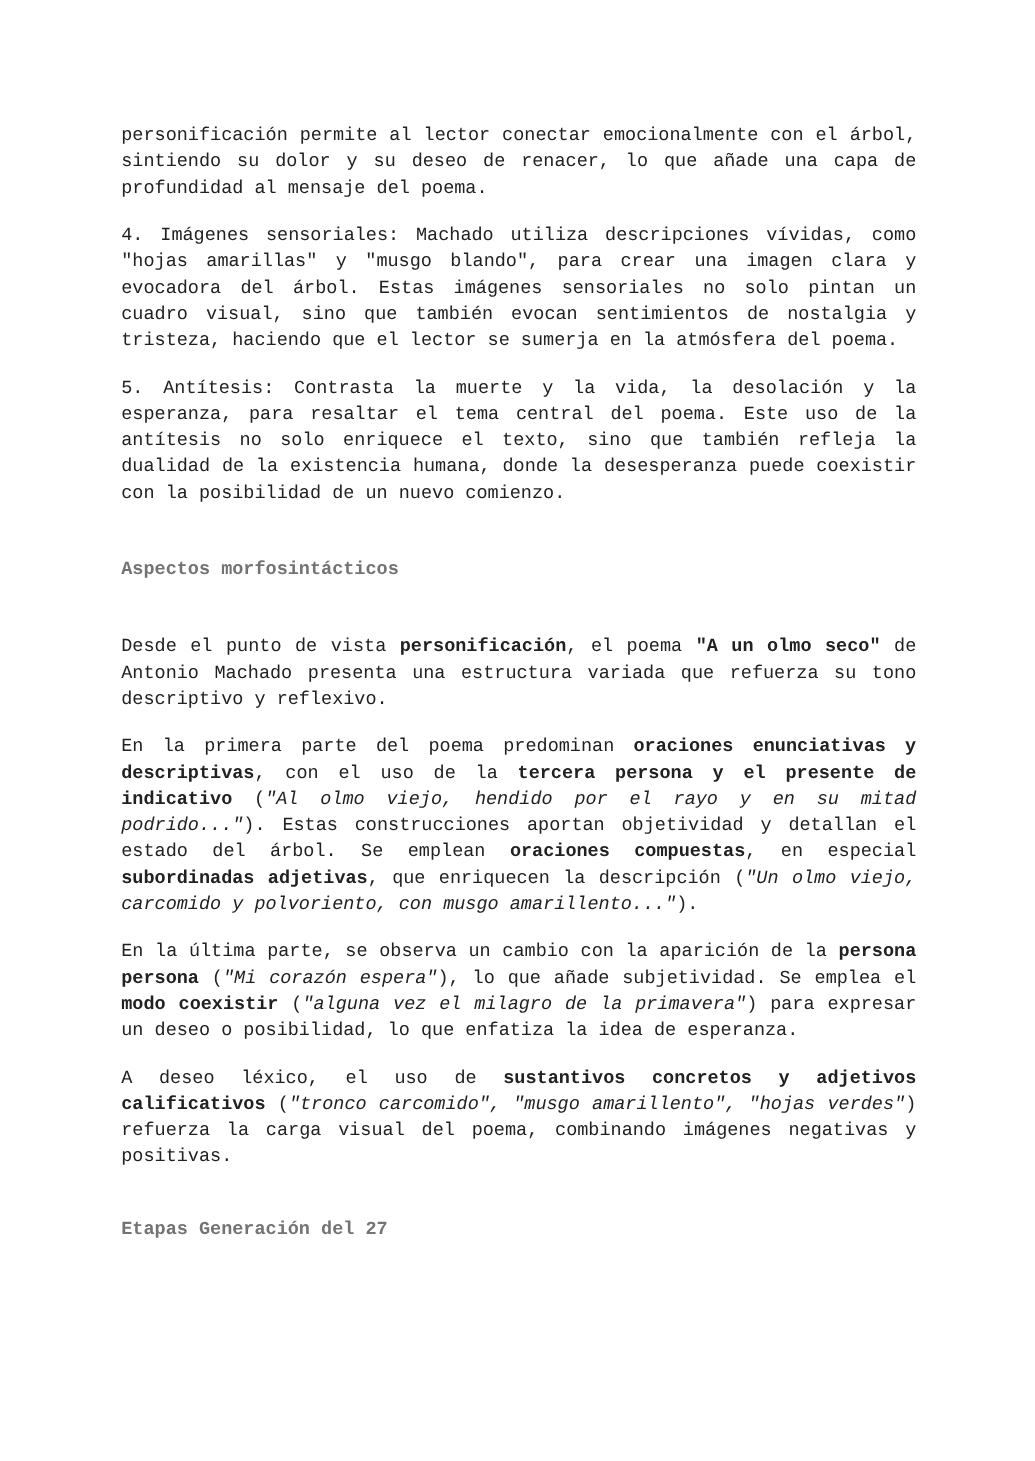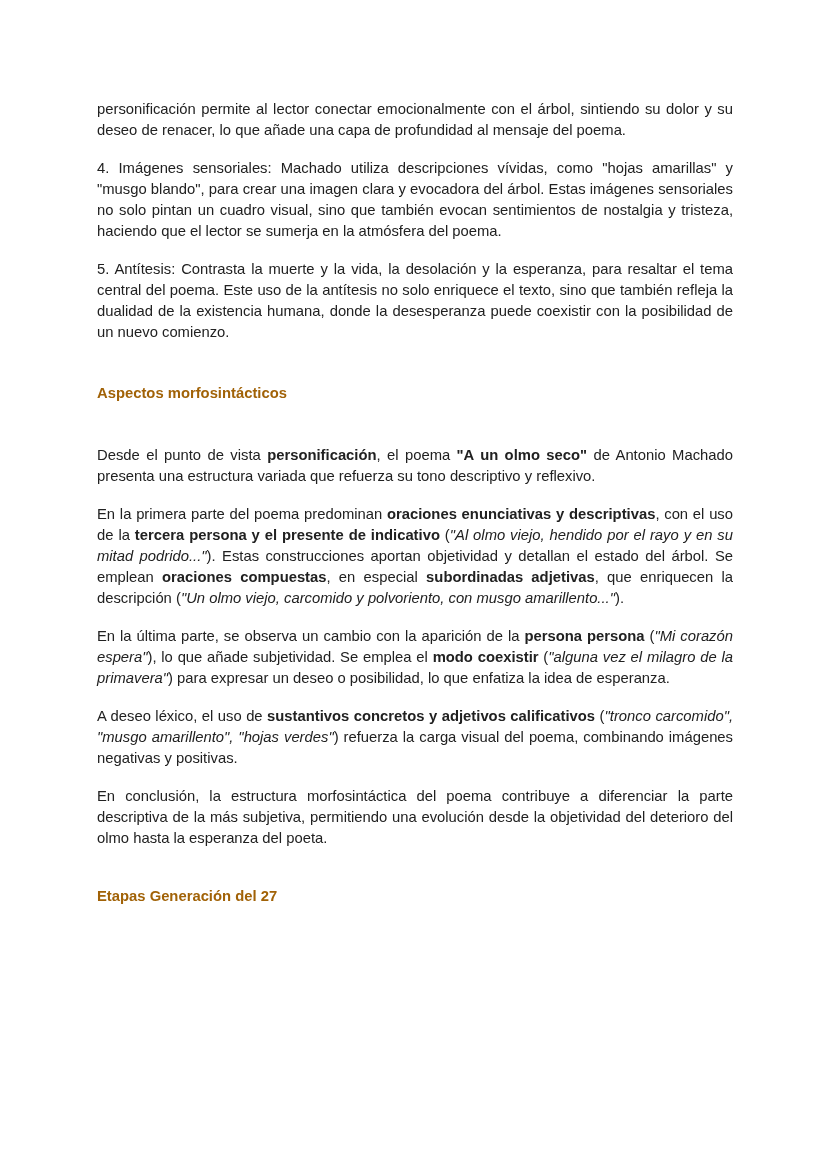--- a/index.html
+++ b/index.html
@@ -7,42 +7,42 @@
     margin: 0;
     padding: 0;
     background: #ffffff;
   }
   .page {
     position: relative;
     width: 828px;
     height: 1169px;
     background: #ffffff;
     overflow: hidden;
-    font-family: Liberation Sans, sans-serif;
+    font-family: Liberation Mono, monospace;
     color: #212121;
   }
   .content {
     box-sizing: border-box;
     padding: 99px 95px 0 97px;
   }
   .para {
     margin: 0 0 17px 0;
     font-size: 14.8px;
     line-height: 21px;
     text-align: justify;
     text-justify: inter-word;
     color: #212121;
   }
   .heading {
     margin: 0 0 17px 0;
     font-size: 14.8px;
     line-height: 21px;
     font-weight: 700;
     text-align: left;
-    color: #a16207;
+    color: #737373;
   }
   .heading-aspectos {
     margin-top: 40px;
     margin-bottom: 41px;
   }
   .heading-etapas {
     margin-top: 37px;
     margin-bottom: 0;
   }
   .para b { font-weight: 700; font-style: normal; }
@@ -57,18 +57,17 @@
     <p class="para"><span>personificación permite al lector conectar emocionalmente con el árbol, sintiendo su dolor y su deseo de renacer, lo que añade una capa de profundidad al mensaje del poema.</span></p>
     <p class="para"><span>4. Imágenes sensoriales: Machado utiliza descripciones vívidas, como "hojas amarillas" y "musgo blando", para crear una imagen clara y evocadora del árbol. Estas imágenes sensoriales no solo pintan un cuadro visual, sino que también evocan sentimientos de nostalgia y tristeza, haciendo que el lector se sumerja en la atmósfera del poema.</span></p>
     <p class="para"><span>5. Antítesis: Contrasta la muerte y la vida, la desolación y la esperanza, para resaltar el tema central del poema. Este uso de la antítesis no solo enriquece el texto, sino que también refleja la dualidad de la existencia humana, donde la desesperanza puede coexistir con la posibilidad de un nuevo comienzo.</span></p>
 
     <p class="heading heading-aspectos">Aspectos morfosintácticos</p>
 
     <p class="para"><span>Desde el punto de vista </span><b>personificación</b><span>, el poema </span><b>"A un olmo seco"</b><span> de Antonio Machado presenta una estructura variada que refuerza su tono descriptivo y reflexivo.</span></p>
     <p class="para"><span>En la primera parte del poema predominan </span><b>oraciones enunciativas y descriptivas</b><span>, con el uso de la </span><b>tercera persona y el presente de indicativo</b><span> (</span><i>"Al olmo viejo, hendido por el rayo y en su mitad podrido..."</i><span>). Estas construcciones aportan objetividad y detallan el estado del árbol. Se emplean </span><b>oraciones compuestas</b><span>, en especial </span><b>subordinadas adjetivas</b><span>, que enriquecen la descripción (</span><i>"Un olmo viejo, carcomido y polvoriento, con musgo amarillento..."</i><span>).</span></p>
     <p class="para"><span>En la última parte, se observa un cambio con la aparición de la </span><b>persona persona</b><span> (</span><i>"Mi corazón espera"</i><span>), lo que añade subjetividad. Se emplea el </span><b>modo coexistir</b><span> (</span><i>"alguna vez el milagro de la primavera"</i><span>) para expresar un deseo o posibilidad, lo que enfatiza la idea de esperanza.</span></p>
     <p class="para"><span>A deseo léxico, el uso de </span><b>sustantivos concretos y adjetivos calificativos</b><span> (</span><i>"tronco carcomido", "musgo amarillento", "hojas verdes"</i><span>) refuerza la carga visual del poema, combinando imágenes negativas y positivas.</span></p>
-    <p class="para"><span>En conclusión, la estructura morfosintáctica del poema contribuye a diferenciar la parte descriptiva de la más subjetiva, permitiendo una evolución desde la objetividad del deterioro del olmo hasta la esperanza del poeta.</span></p>
 
     <p class="heading heading-etapas">Etapas Generación del 27</p>
 
   </div>
 </div>
 
 </body></html>

